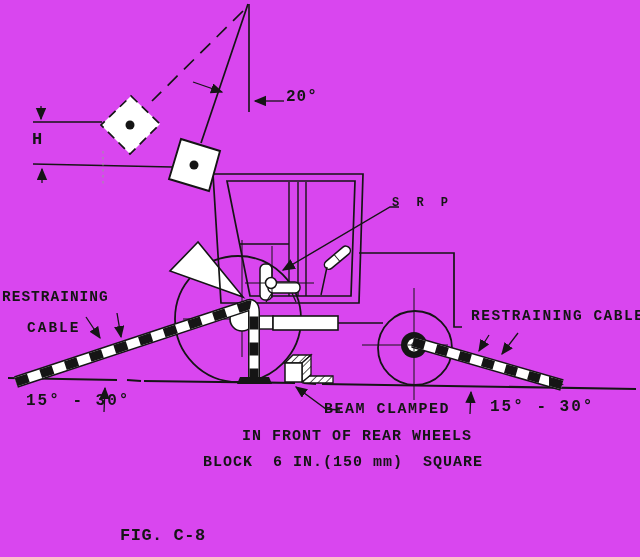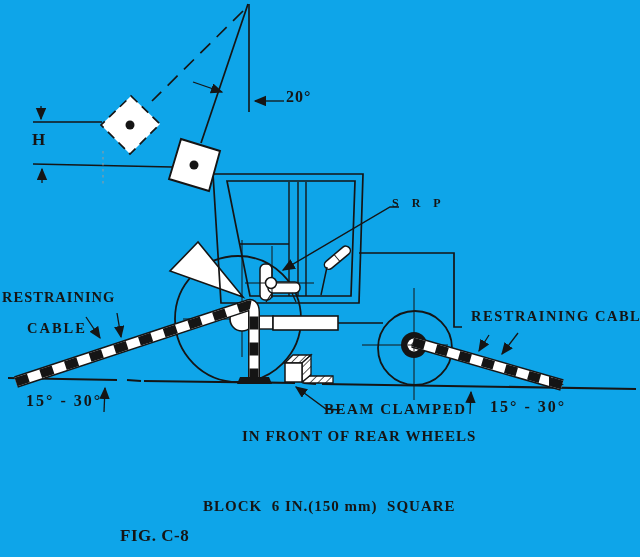--- a/index.html
+++ b/index.html
@@ -1,30 +1,30 @@
 <!DOCTYPE html>
 <html><head>
 <meta charset="utf-8">
 <style>
   html,body{margin:0;padding:0;background:#ffffff;}
-  #fig{position:relative;width:640px;height:557px;background:#0ea5e9;overflow:hidden;
-       font-family:Liberation Serif, serif;}
+  #fig{position:relative;width:640px;height:557px;background:#d946ef;overflow:hidden;
+       font-family:Liberation Mono, monospace;}
   #art{position:absolute;left:0;top:0;}
   .lbl{position:absolute;color:#151515;font-weight:bold;white-space:pre;line-height:1.05;}
   .l-20deg        {left:286px;top:89px; font-size:16px;letter-spacing:1px;}
   .l-h            {left:32px; top:131px;font-size:17px;}
   .l-srp          {left:392px;top:197px;font-size:12px;letter-spacing:5px;}
   .l-rc-left-1    {left:2px;  top:290px;font-size:14.5px;letter-spacing:1px;}
   .l-rc-left-2    {left:27px; top:321px;font-size:14.5px;letter-spacing:2px;}
   .l-rc-right     {left:471px;top:309px;font-size:14.5px;letter-spacing:1.5px;}
   .l-ang-left     {left:26px; top:393px;font-size:16px;letter-spacing:2px;}
   .l-ang-right    {left:490px;top:399px;font-size:16px;letter-spacing:2px;}
   .l-beam         {left:324px;top:402px;font-size:15px;letter-spacing:1.5px;}
   .l-infront      {left:242px;top:429px;font-size:15px;letter-spacing:1px;}
-  .l-block        {left:203px;top:455px;font-size:15px;letter-spacing:1px;margin-top:44px;}
+  .l-block        {left:203px;top:455px;font-size:15px;letter-spacing:1px;}
   .l-cap-fig      {left:120px;top:527px;font-size:17px;letter-spacing:0.5px;}
   .l-cap-title    {left:240px;top:527px;font-size:17px;letter-spacing:1px;}
 </style>
 </head>
 <body>
 
 <div id="fig">
 
   <svg id="art" width="640" height="557" viewBox="0 0 640 557">
     <defs>

